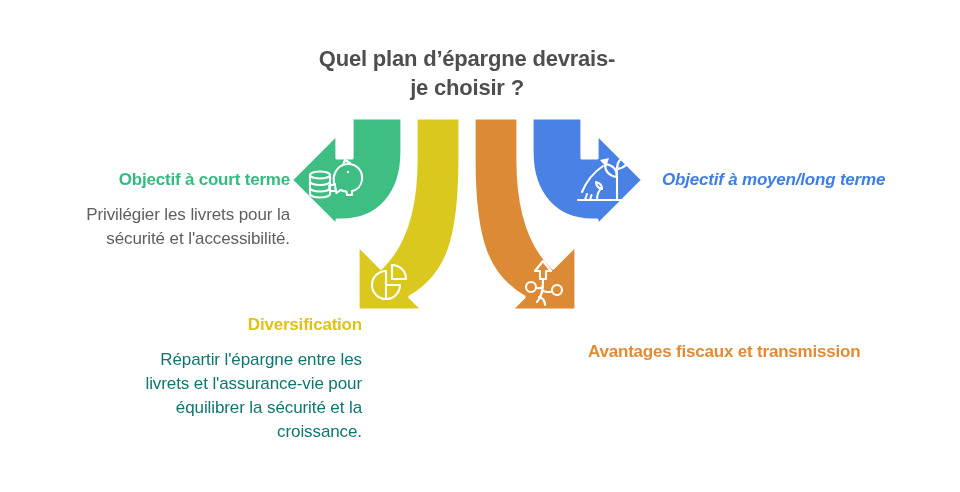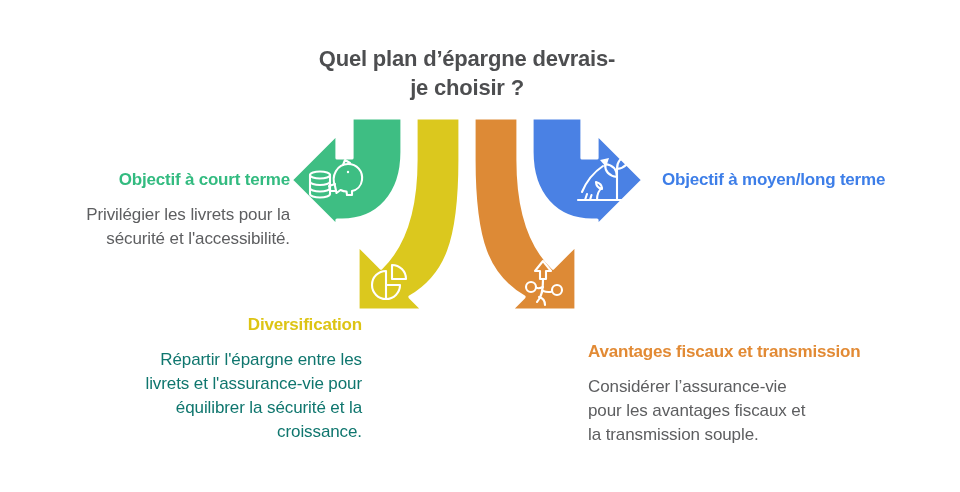--- a/index.html
+++ b/index.html
@@ -13,21 +13,21 @@
     position:absolute;left:217px;top:44px;width:500px;text-align:center;
     font-size:22px;font-weight:700;line-height:29px;letter-spacing:-0.2px;
     white-space:pre-line;
   }
   .block{position:absolute;}
   .block .label{font-size:17px;font-weight:700;line-height:21px;letter-spacing:-0.2px;}
   .block .body{font-size:17px;line-height:24px;margin-top:13px;white-space:pre-line;letter-spacing:-0.1px;}
   .align-right{text-align:right;}
   .align-left{text-align:left;}
   .blk-short{right:685px;top:169px;width:280px;}
-  .blk-long{left:662px;top:169px;width:285px;}
+  .blk-long{left:662px;top:169px;width:285px;font-style:italic;}
   .blk-div{right:613px;top:314px;width:300px;text-align:right;}
   .blk-fiscal{left:588px;top:314px;width:340px;margin-top:27px;}
 </style>
 </head>
 <body>
 
 <div class="canvas">
 
   <svg class="arrows-layer" viewBox="0 0 960 492" xmlns="http://www.w3.org/2000/svg">
 
@@ -102,18 +102,15 @@
   <div class="block blk-div align-right">
     <div class="label" style="color: rgb(221, 196, 20);">Diversification</div>
     <div class="body" style="color: #0f766e;">Répartir l'épargne entre les
 livrets et l'assurance-vie pour
 équilibrer la sécurité et la
 croissance.</div>
   </div>
 
   <div class="block blk-fiscal align-left">
     <div class="label" style="color: rgb(226, 138, 52);">Avantages fiscaux et transmission</div>
-    <div class="body" style="color: rgb(93, 94, 96);">Considérer l’assurance-vie
-pour les avantages fiscaux et
-la transmission souple.</div>
   </div>
 
 </div>
 
 </body></html>

